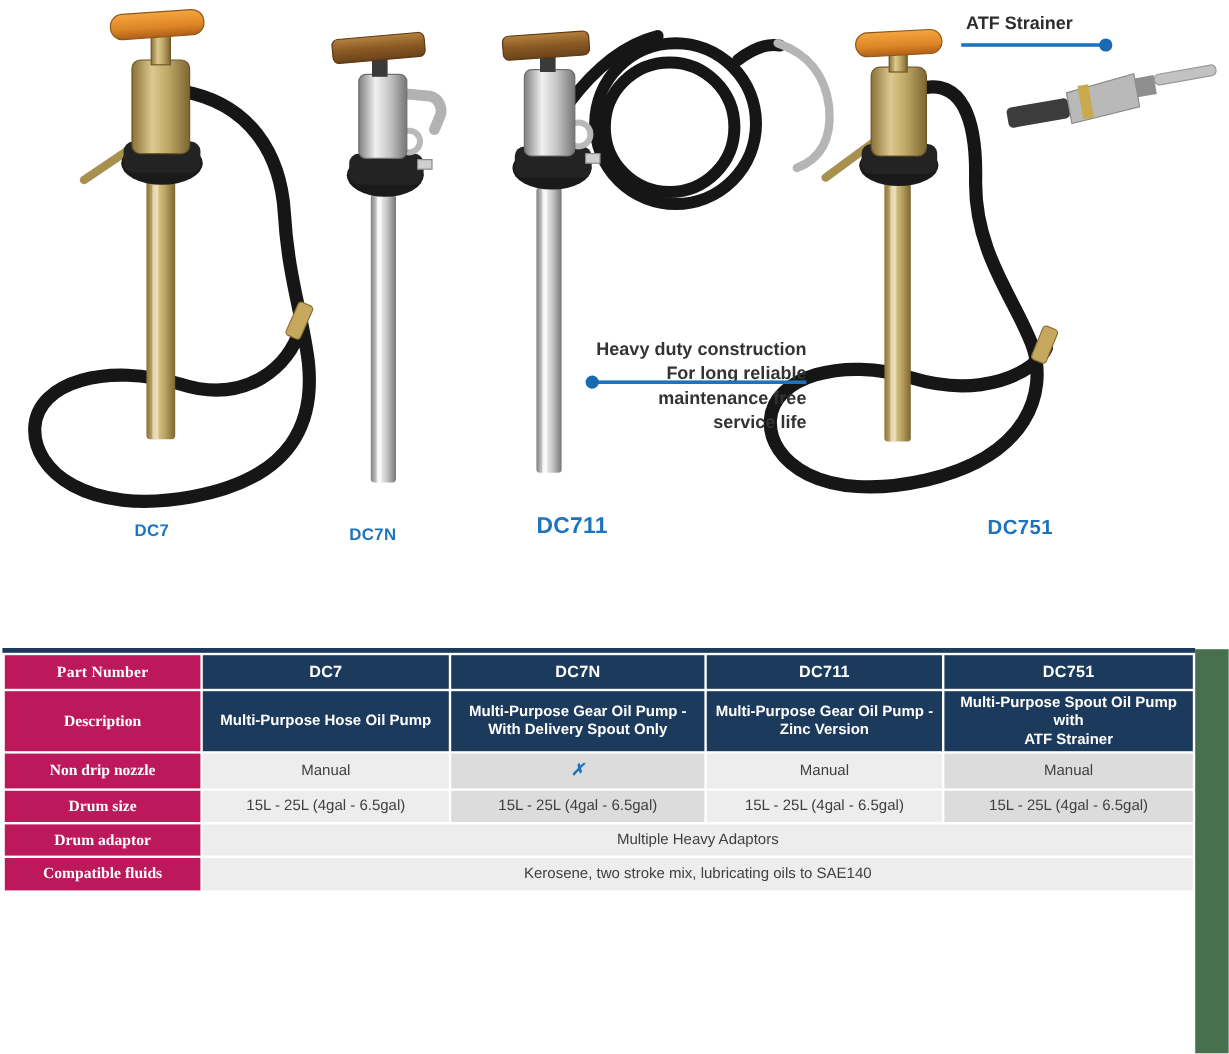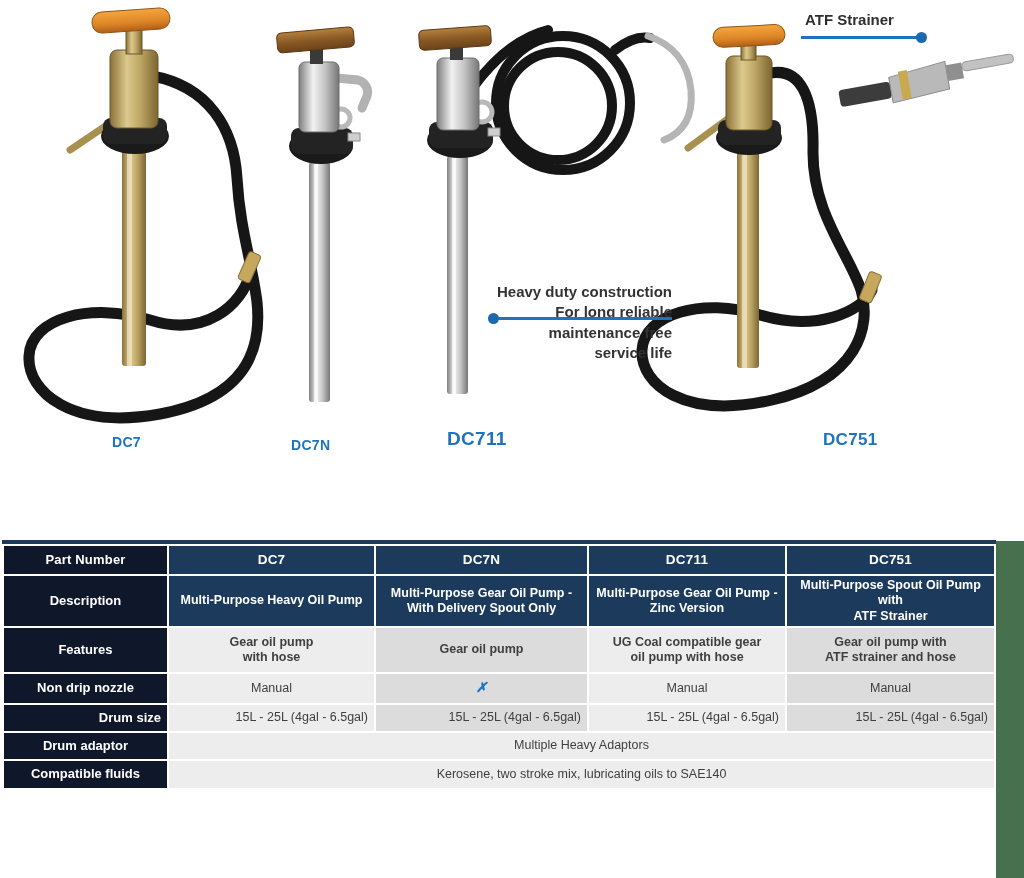--- a/index.html
+++ b/index.html
@@ -17,29 +17,29 @@
   
   .green-strip{position:absolute;left:996px;top:541px;width:28px;height:337px;background:#47714e;}
 
   
   .tablewrap{position:absolute;left:2px;top:540px;width:994px;}
   .topstrip{height:4px;background:#1c3a5c;}
   table{border-collapse:separate;border-spacing:2px;width:100%;table-layout:fixed;}
   td{text-align:center;vertical-align:middle;padding:2px 6px;font-size:12.5px;color:#3f3f3f;line-height:1.22;}
   td.navy{background:#1c3a5c;color:#ffffff;font-weight:bold;font-size:12.5px;}
   td.head{font-size:13.5px;letter-spacing:.2px;}
-  td.lbl{background:#0f172a;color:#ffffff;font-weight:bold;font-size:13px;}
+  td.lbl{background:#be185d;color:#ffffff;font-weight:bold;font-size:13px;font-family:Liberation Serif, serif;}
   td.c1,td.c3,td.span4{background:#ededed;}
   td.c2,td.c4{background:#dcdcdc;}
   td.ml{white-space:pre-line;}
   td.mark{color:#1e73be;font-weight:bold;font-size:13.5px;}
   td.cross{font-style:italic;}
   tr.r1 td{height:24px;} tr.r2 td{height:38px;} tr.r3 td{height:40px;}
   tr.r4 td{height:24px;} tr.r5 td{height:36px;} tr.r6 td{height:25px;}
-  tr.r7 td{height:22px;text-align:right;} tr.r8 td{height:22px;} tr.r9 td{height:22px;}
+  tr.r7 td{height:22px;} tr.r8 td{height:22px;} tr.r9 td{height:22px;}
   tr.r10 td{height:23px;}
 </style>
 </head>
 <body>
 
 <svg class="abs" style="left:0;top:0" width="1024" height="540" viewBox="0 0 1024 540">
   <defs>
     <linearGradient id="brass" x1="0" y1="0" x2="1" y2="0">
       <stop offset="0" stop-color="#8a7138"></stop>
         <stop offset="0.35" stop-color="#dcc98e"></stop>
@@ -170,39 +170,29 @@
         <tr class="r1">
       <td class="lbl head">Part Number</td>
       <td class="navy head">DC7</td>
       <td class="navy head">DC7N</td>
       <td class="navy head">DC711</td>
       <td class="navy head">DC751</td>
     </tr>
 
     <tr class="r2">
       <td class="lbl">Description</td>
-      <td class="navy ml">Multi-Purpose Heavy Oil Pump</td>
+      <td class="navy ml">Multi-Purpose Hose Oil Pump</td>
       <td class="navy ml">Multi-Purpose Gear Oil Pump -
 With Delivery Spout Only</td>
       <td class="navy ml">Multi-Purpose Gear Oil Pump -
 Zinc Version</td>
       <td class="navy ml">Multi-Purpose Spout Oil Pump with
 ATF Strainer</td>
     </tr>
 
-    <tr class="r3">
-      <td class="lbl">Features</td>
-      <td class="c1 ml" style="font-weight:bold">Gear oil pump
-with hose</td>
-      <td class="c2 ml" style="font-weight:bold">Gear oil pump</td>
-      <td class="c3 ml" style="font-weight:bold">UG Coal compatible gear
-oil pump with hose</td>
-      <td class="c4 ml" style="font-weight:bold">Gear oil pump with
-ATF strainer and hose</td>
-    </tr>
 
 
 
     <tr class="r6">
       <td class="lbl">Non drip nozzle</td>
       <td class="c1">Manual</td>
       <td class="c2 mark cross">✗</td>
       <td class="c3">Manual</td>
       <td class="c4">Manual</td>
     </tr>

